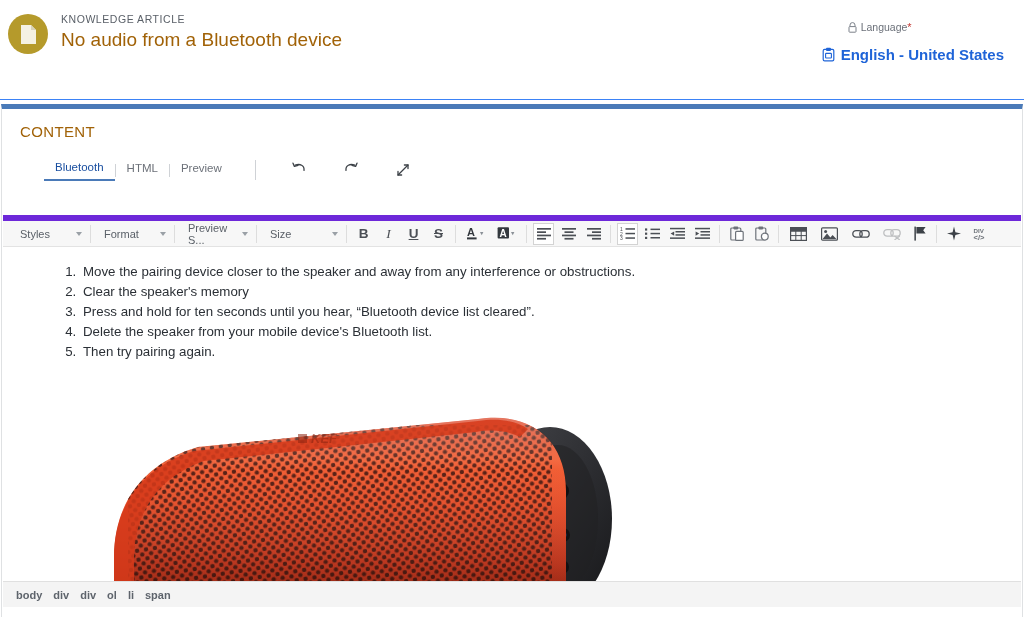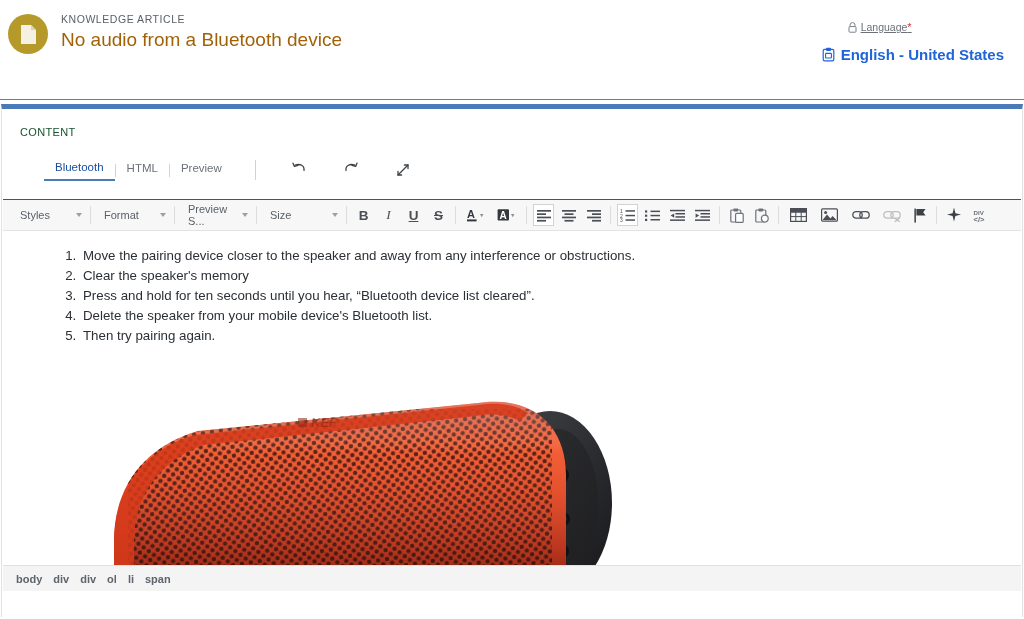--- a/index.html
+++ b/index.html
@@ -58,21 +58,20 @@
     text-align: left;
   }
   .lang-label {
     display: flex;
     align-items: center;
     font-size: 10.5px;
     color: #6b7079;
     line-height: 14px;
     justify-content: flex-start;
     padding-left: 26px;
-    text-decoration: underline;
   }
   .lang-label .lock-ico { margin-right: 4px; display: flex; }
   .req-star { color: #c23934; font-size: 11px; line-height: 10px; }
   .lang-value {
     margin-top: 12px;
     display: flex;
     align-items: center;
     font-size: 15px;
     color: #1f64d8;
     font-weight: bold;
@@ -84,22 +83,22 @@
   .content-panel {
     position: relative;
     margin: 4px 1px 0 1px;
     border-top: 5px solid #4a7ab8;
     border-left: 1px solid #dfe1e3;
     border-right: 1px solid #dfe1e3;
     height: 513px;
     background: #ffffff;
   }
   .section-label {
-    font-size: 11px;
-    color: #14532d;
+    font-size: 15px;
+    color: #a16207;
     letter-spacing: 0.35px;
     padding: 14px 0 0 18px;
     line-height: 18px;
   }
 
   
   .mode-bar {
     display: flex;
     align-items: center;
     padding-left: 42px;
@@ -128,23 +127,23 @@
   }
   .mode-icon {
     width: 34px; height: 22px;
     display: flex; align-items: center; justify-content: center;
     cursor: pointer;
     margin-right: 18px;
   }
 
   
   .rte-toolbar {
-    margin: 16px 1px 0 1px;
+    margin: 32px 1px 0 1px;
     background: #f7f7f7;
-    border-top: 1px solid #6d28d9;
+    border-top: 6px solid #6d28d9;
     border-bottom: 1px solid #e3e3e3;
     height: 32px;
     display: flex;
     align-items: center;
     padding-left: 8px;
   }
   .tb-select {
     height: 20px;
     display: flex;
     align-items: center;

